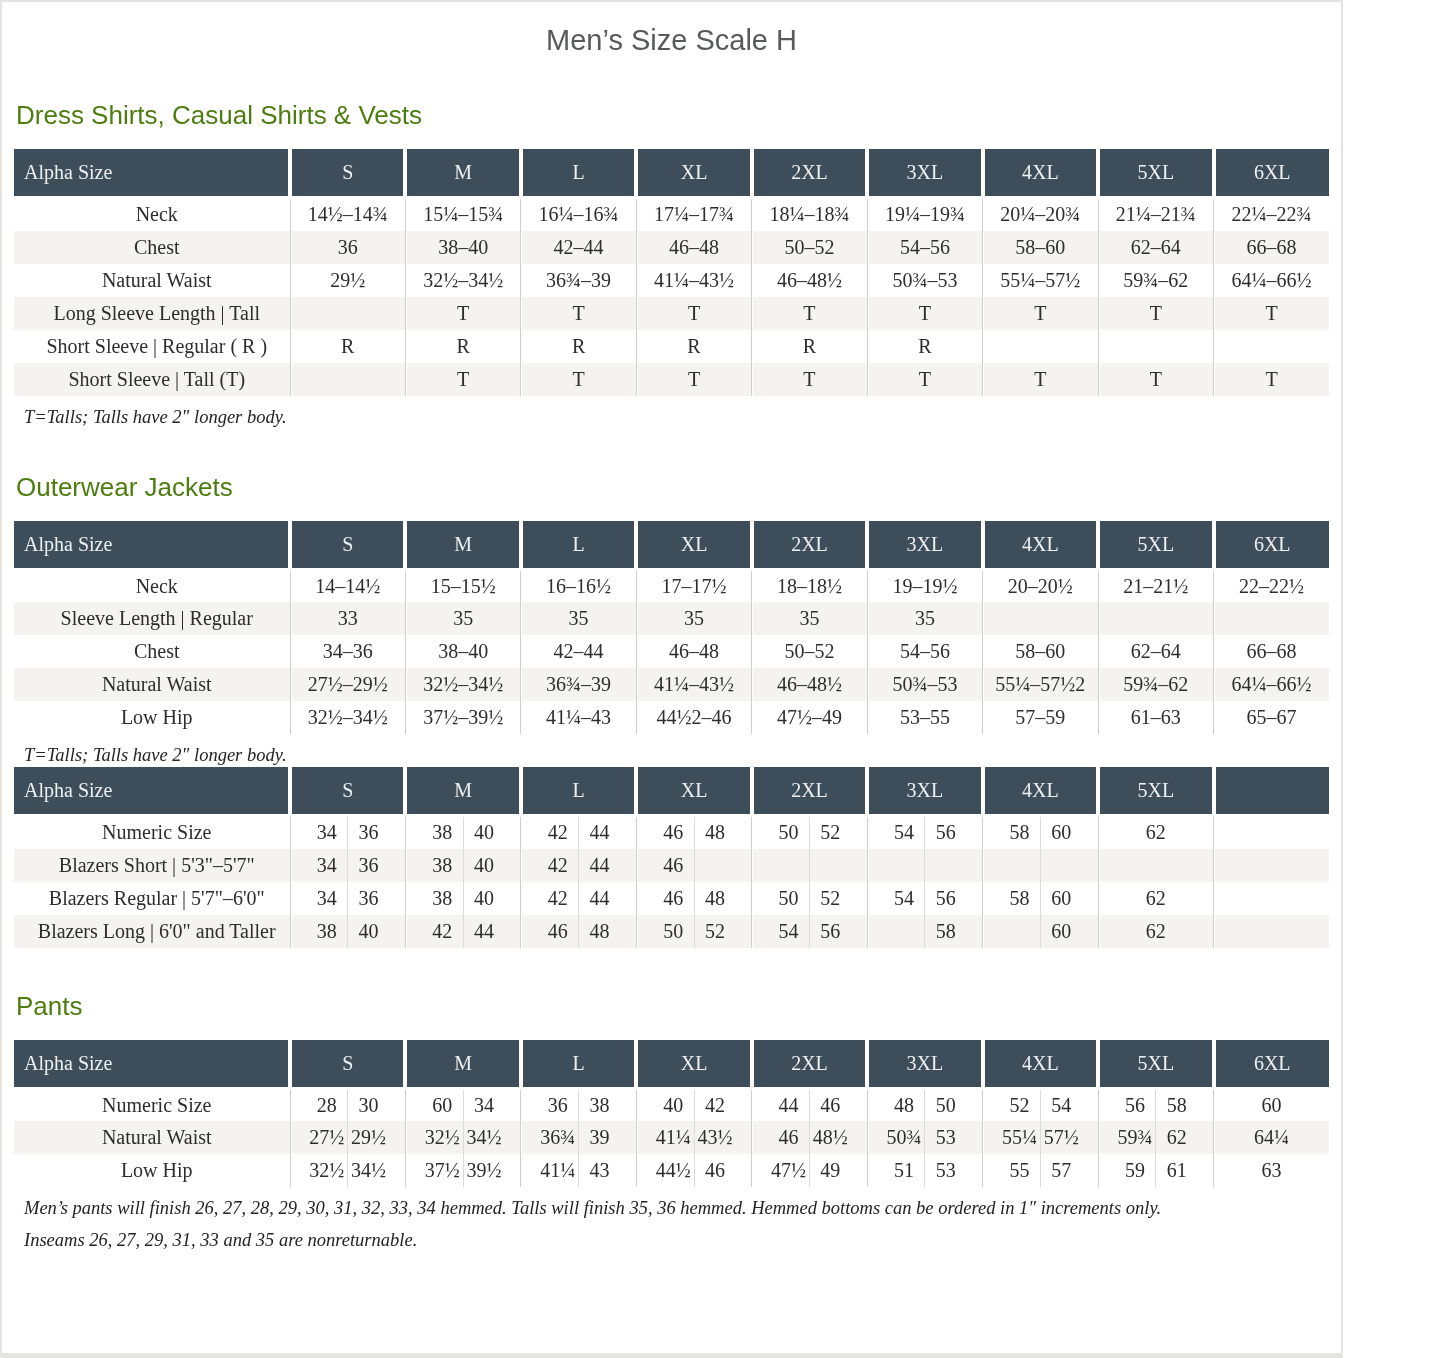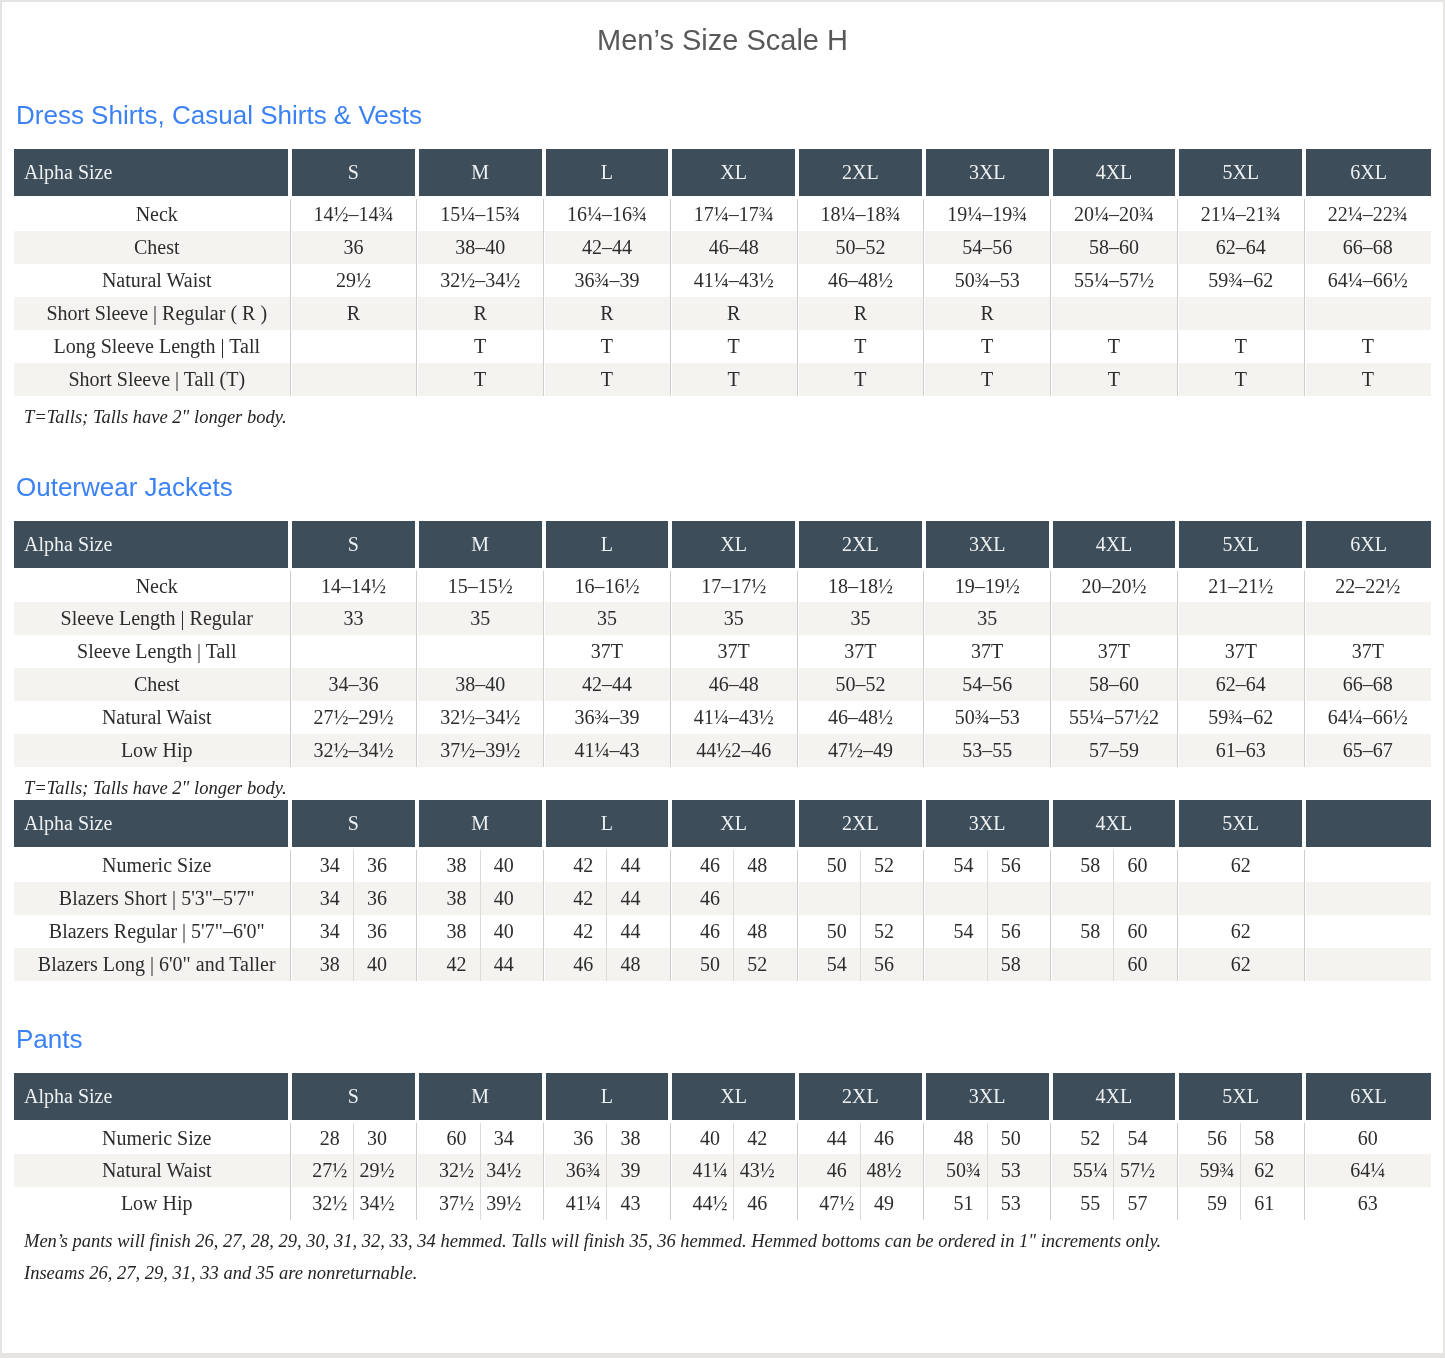--- a/index.html
+++ b/index.html
@@ -3,39 +3,39 @@
 <meta charset="utf-8">
 <style>
   * { box-sizing: border-box; }
   html, body { margin: 0; padding: 0; }
   body {
     width: 1445px; height: 1358px;
     background: #ffffff;
     font-family: "Liberation Sans", sans-serif;
   }
   .page {
-    width: 1445px; height: 1358px;
+    width: 1343px; height: 1358px;
     border: 2px solid #e5e4e2;
     border-bottom-width: 5px;
     padding: 0 12px;
     overflow: hidden;
     background: #ffffff;
   }
   .page-title {
     text-align: center;
     font-size: 29px;
     font-weight: 400;
     color: #58595b;
     margin: 21px 0 0 0;
     line-height: 34px;
   }
   .section-heading {
     font-size: 26px;
     font-weight: 400;
-    color: #3b82f6;
+    color: #4d7c0f;
     margin: 43px 0 19px 2px;
     line-height: 30px;
   }
   table.size-table {
     width: 100%;
     border-collapse: collapse;
     table-layout: fixed;
     font-family: "Liberation Serif", serif;
   }
   .size-table col.label-col { width: 276px; }
@@ -153,42 +153,42 @@
             <td class="colsep">32½–34½</td>
             <td class="colsep">36¾–39</td>
             <td class="colsep">41¼–43½</td>
             <td class="colsep">46–48½</td>
             <td class="colsep">50¾–53</td>
             <td class="colsep">55¼–57½</td>
             <td class="colsep">59¾–62</td>
             <td class="colsep">64¼–66½</td>
           </tr>
           <tr>
+            <td class="lbl">Long Sleeve Length  |  Tall</td>
+            <td class="colsep"></td>
+            <td class="colsep">T</td>
+            <td class="colsep">T</td>
+            <td class="colsep">T</td>
+            <td class="colsep">T</td>
+            <td class="colsep">T</td>
+            <td class="colsep">T</td>
+            <td class="colsep">T</td>
+            <td class="colsep">T</td>
+          </tr>
+          <tr>
             <td class="lbl">Short Sleeve  |  Regular ( R )</td>
             <td class="colsep">R</td>
             <td class="colsep">R</td>
             <td class="colsep">R</td>
             <td class="colsep">R</td>
             <td class="colsep">R</td>
             <td class="colsep">R</td>
             <td class="colsep"></td>
             <td class="colsep"></td>
             <td class="colsep"></td>
-          </tr>
-          <tr>
-            <td class="lbl">Long Sleeve Length  |  Tall</td>
-            <td class="colsep"></td>
-            <td class="colsep">T</td>
-            <td class="colsep">T</td>
-            <td class="colsep">T</td>
-            <td class="colsep">T</td>
-            <td class="colsep">T</td>
-            <td class="colsep">T</td>
-            <td class="colsep">T</td>
-            <td class="colsep">T</td>
           </tr>
           <tr>
             <td class="lbl">Short Sleeve  |  Tall (T)</td>
             <td class="colsep"></td>
             <td class="colsep">T</td>
             <td class="colsep">T</td>
             <td class="colsep">T</td>
             <td class="colsep">T</td>
             <td class="colsep">T</td>
             <td class="colsep">T</td>
@@ -248,32 +248,20 @@
             <td class="lbl">Sleeve Length  |  Regular</td>
             <td class="colsep">33</td>
             <td class="colsep">35</td>
             <td class="colsep">35</td>
             <td class="colsep">35</td>
             <td class="colsep">35</td>
             <td class="colsep">35</td>
             <td class="colsep"></td>
             <td class="colsep"></td>
             <td class="colsep"></td>
-          </tr>
-          <tr>
-            <td class="lbl">Sleeve Length  |  Tall</td>
-            <td class="colsep"></td>
-            <td class="colsep"></td>
-            <td class="colsep">37T</td>
-            <td class="colsep">37T</td>
-            <td class="colsep">37T</td>
-            <td class="colsep">37T</td>
-            <td class="colsep">37T</td>
-            <td class="colsep">37T</td>
-            <td class="colsep">37T</td>
           </tr>
           <tr>
             <td class="lbl">Chest</td>
             <td class="colsep">34–36</td>
             <td class="colsep">38–40</td>
             <td class="colsep">42–44</td>
             <td class="colsep">46–48</td>
             <td class="colsep">50–52</td>
             <td class="colsep">54–56</td>
             <td class="colsep">58–60</td>

